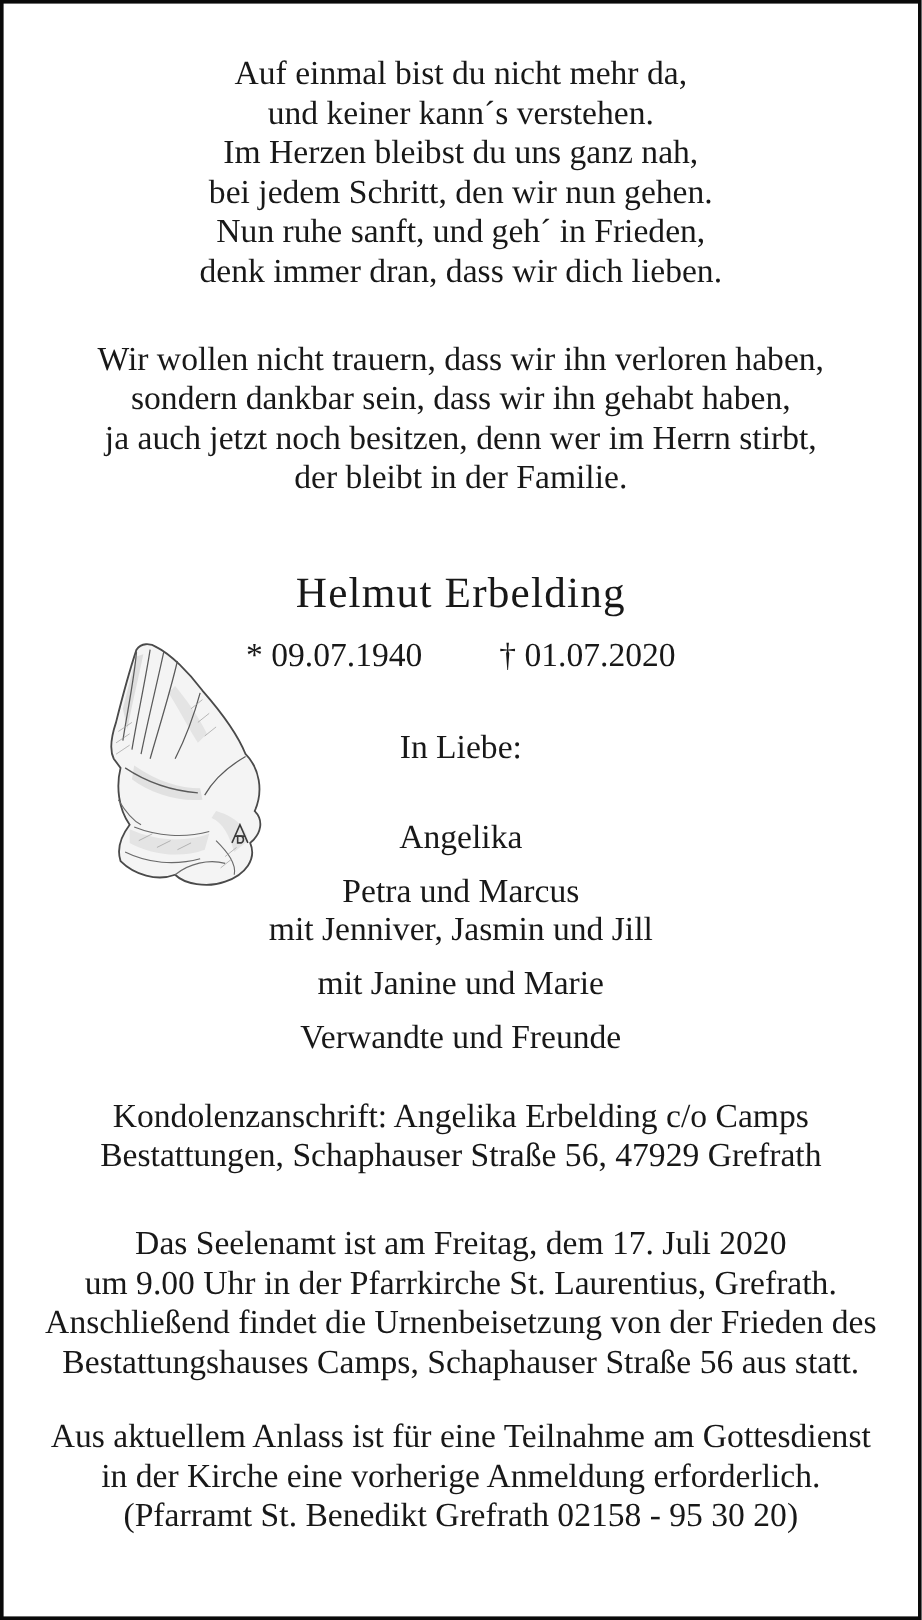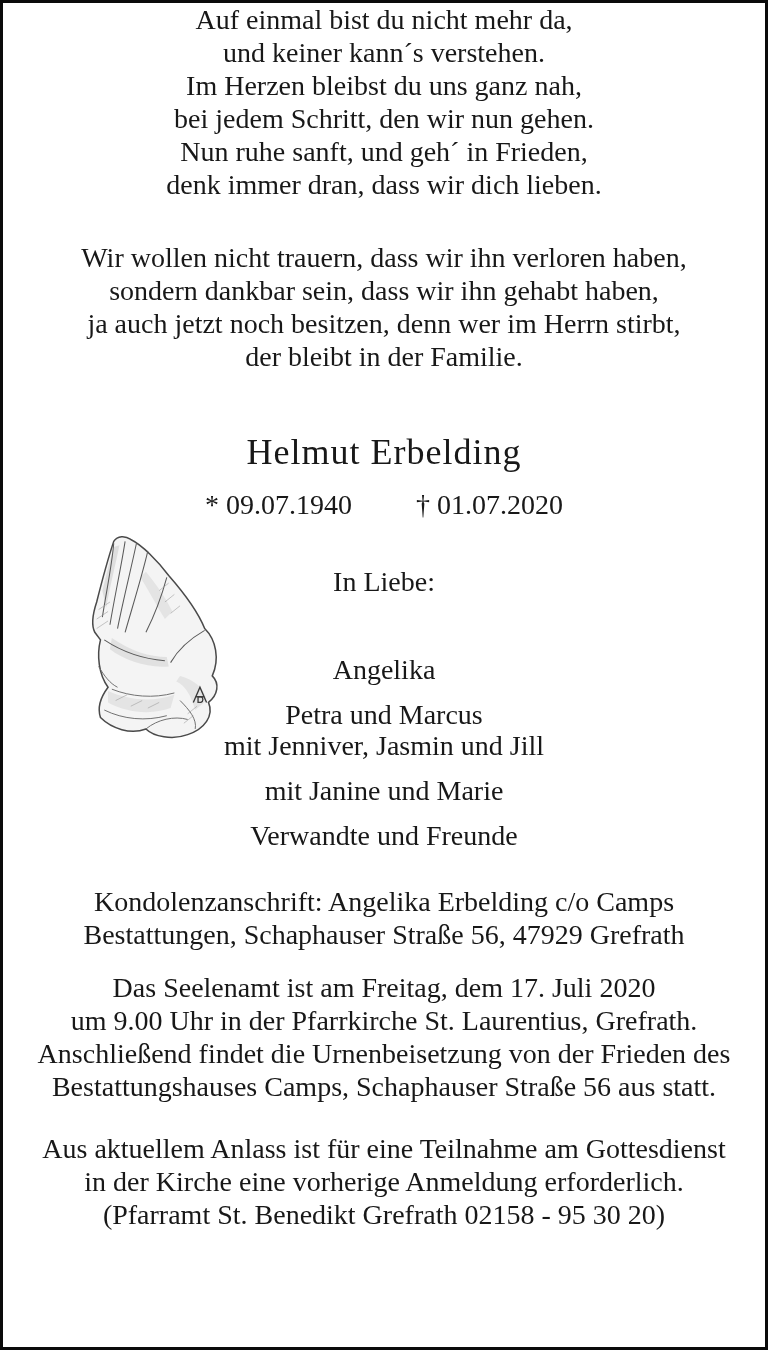--- a/index.html
+++ b/index.html
@@ -9,45 +9,45 @@
     height: 1350px;
     margin: 0 auto;
     background: #ffffff;
     border: 3px solid #0a0a0a;
     box-sizing: border-box;
     overflow: hidden;
     font-family: "Liberation Serif", "DejaVu Serif", serif;
     color: #181818;
     text-align: center;
   }
-  .content { }
+  .content { padding-top: 42px; }
   .line { font-size: 28px; line-height: 33px; white-space: nowrap; }
   .poem-block { }
   .tribute-block { margin-top: 40px; }
   .name {
     margin-top: 52px;
     font-size: 36px;
     line-height: 55px;
     letter-spacing: 1px;
     white-space: nowrap;
   }
   .dates-row {
     margin-top: 8px;
     display: flex;
     justify-content: center;
     gap: 64px;
     font-size: 28px;
     line-height: 33px;
   }
   .in-liebe { margin-top: 44px; font-size: 28px; line-height: 33px; }
-  .mourners { margin-top: 56px; }
+  .mourners { margin-top: 43px; }
   .mourner-group { margin-bottom: 14px; }
   .mourner-group .line { line-height: 31px; }
   .condolence-block { margin-top: 34px; }
-  .service-block { margin-top: 20px; }
+  .service-block { margin-top: 40px; }
   .notice-block { margin-top: 29px; }
   .hands {
     position: absolute;
     left: 52px;
     top: 530px;
     width: 180px;
     height: 210px;
   }
   .hands svg { width: 100%; height: 100%; }
 </style>

